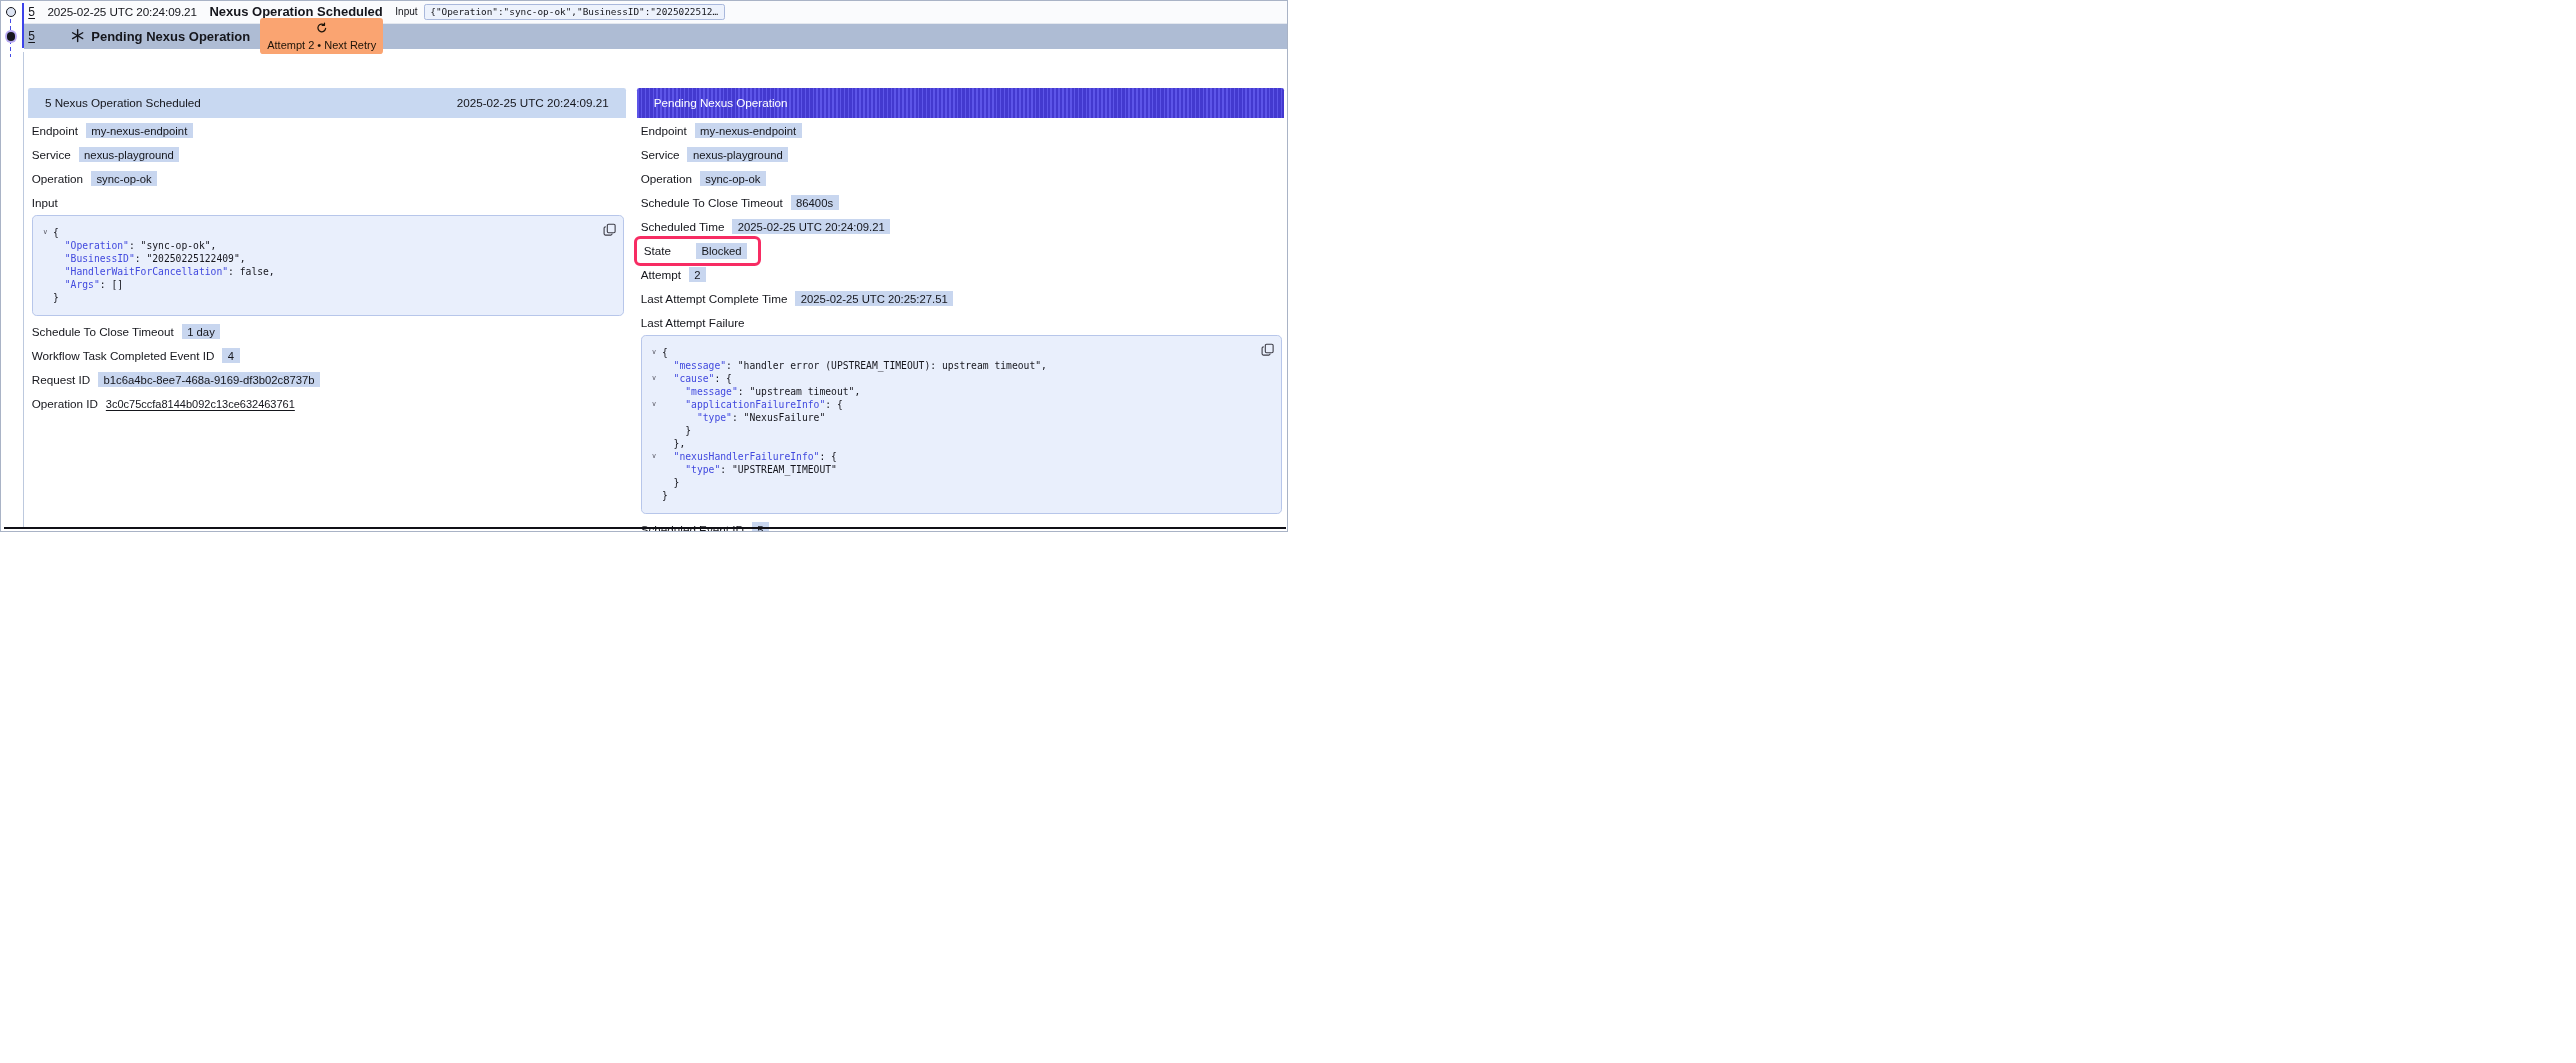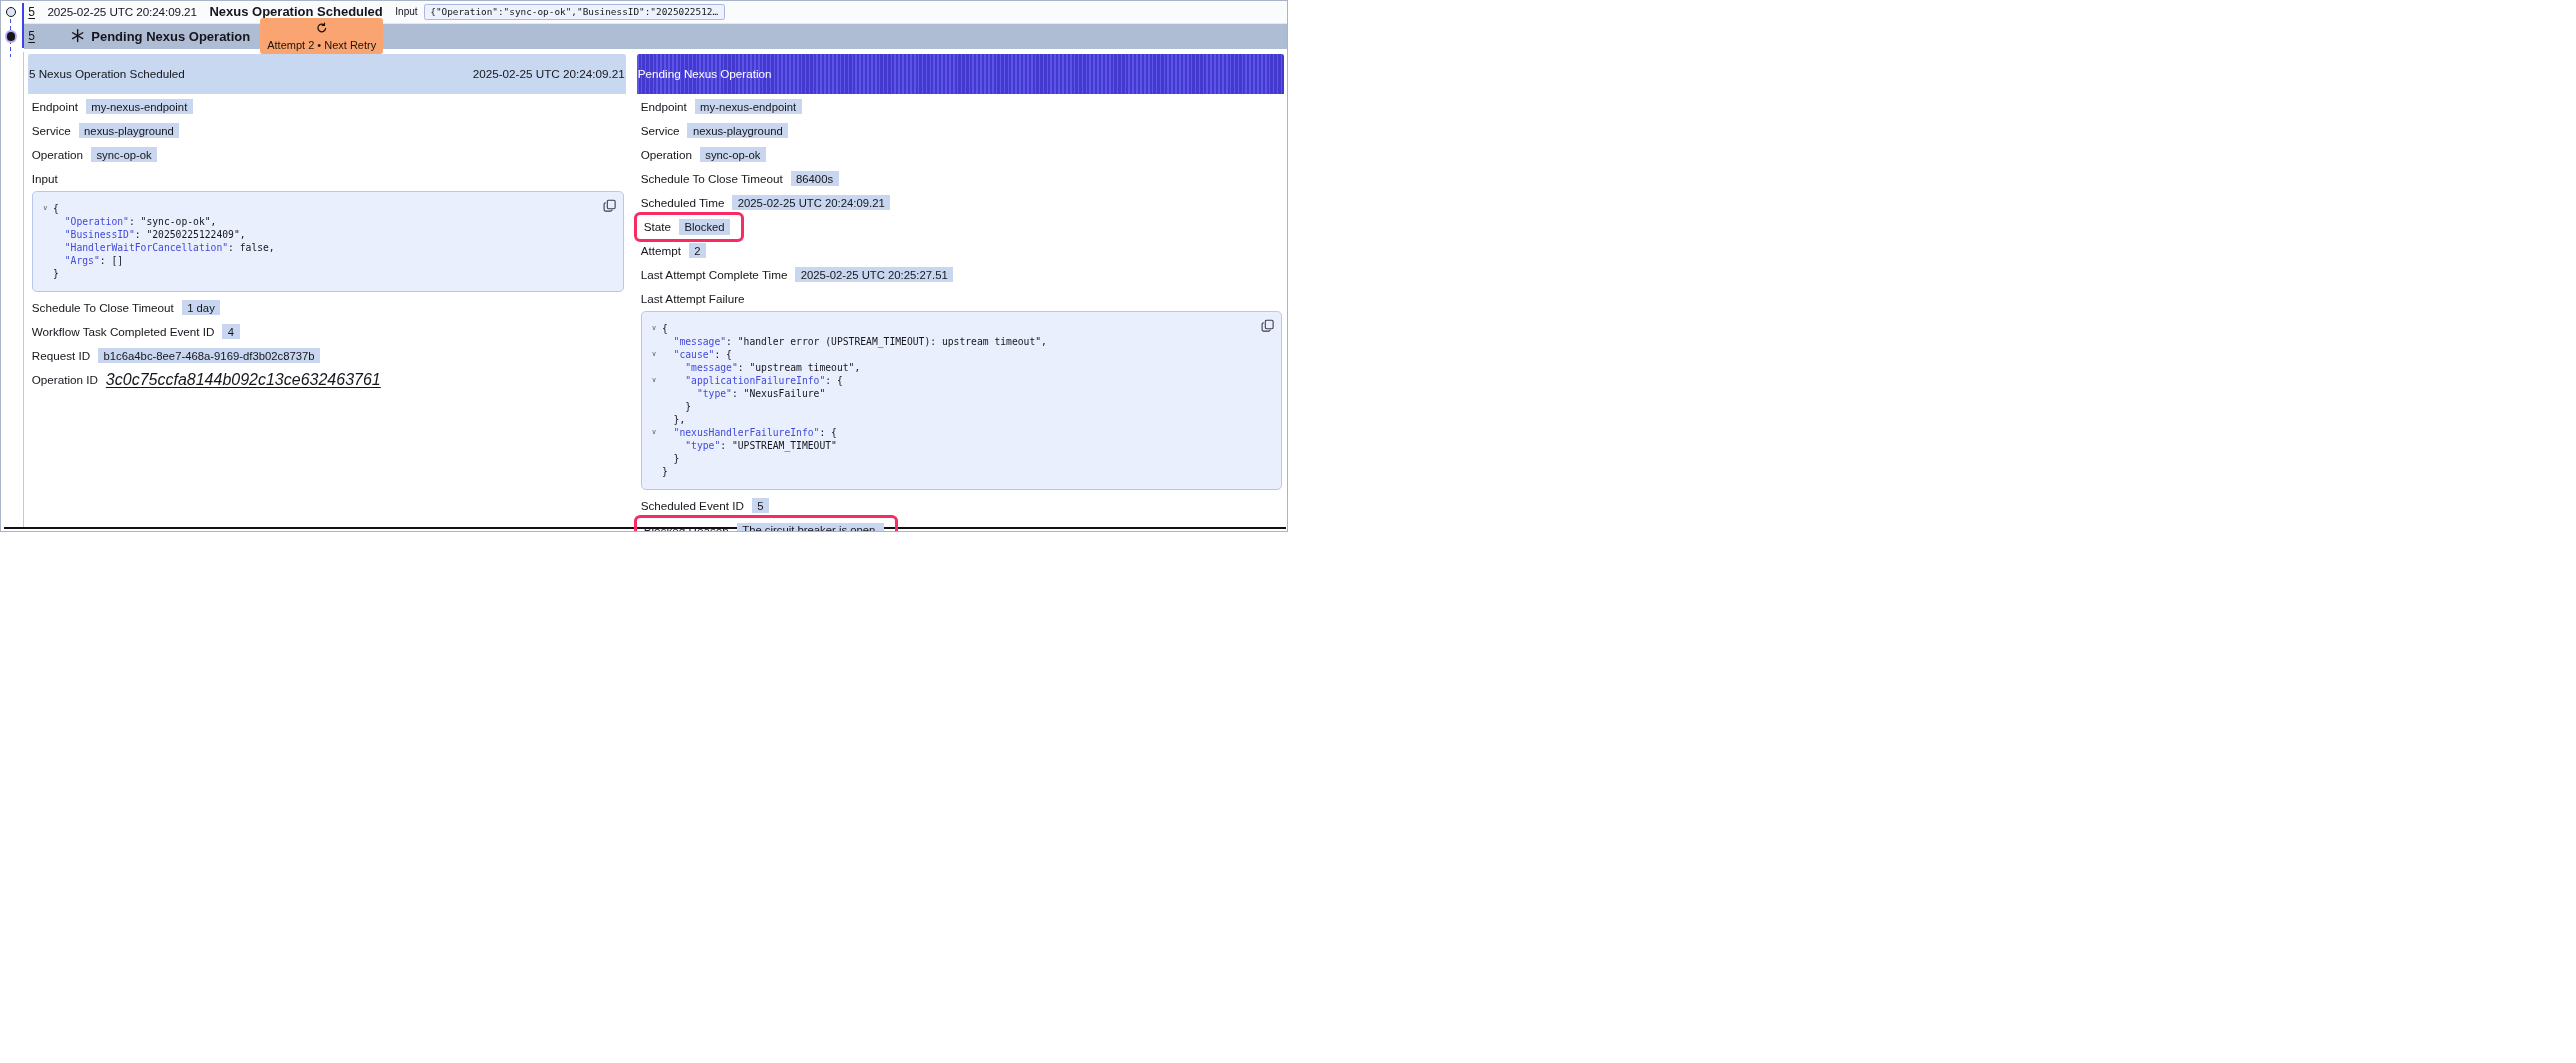--- a/index.html
+++ b/index.html
@@ -54,32 +54,32 @@
   .hrow.second .title{margin-right:10px;}
   .attempt-badge{display:inline-flex;align-items:center;gap:5.5px;
     background:var(--attempt-badge-bg);border-radius:3.1px;padding:3.1px 7px;
     font-size:11px;color:#1d1409;flex-direction:column;}
   
   .details{position:absolute;left:22px;top:51px;right:2.3px;bottom:3.1px;
     border-left:1.6px solid #bdc9de;display:flex;gap:11px;padding:1.6px 0.8px 0 3.9px;}
   .panel{min-width:0;}
   .panel-left{flex:0 0 47.6%;}
   .panel-right{flex:1;}
-  .panel-header{height:40px;display:flex;align-items:center;justify-content:space-between;
-    padding:0 1px;font-size:11.7px;border-radius:2.3px 2.3px 0 0;background:var(--panel-header-bg);}
+  .panel-header{height:30px;display:flex;align-items:center;justify-content:space-between;
+    padding:0 17px;font-size:11.7px;border-radius:2.3px 2.3px 0 0;background:var(--panel-header-bg);margin-top:34px;}
   .panel-header.pending{
     background:repeating-linear-gradient(90deg,var(--pending-stripe-light) 0 1.6px,var(--pending-stripe-dark) 1.6px 3.9px);
     color:#fff;}
   .fields{padding:5.5px 1.6px 0 3.9px;}
   .field{display:flex;align-items:center;height:15px;margin-bottom:9px;gap:7.8px;font-size:11.7px;}
   .badge{background:var(--badge-bg);border-radius:0;padding:1.6px 5.5px;font-size:11.3px;white-space:nowrap;}
-  .linkval{color:var(--ink);text-decoration:underline;text-underline-offset:2.3px;font-size:16px;font-style:italic;}
+  .linkval{color:var(--ink);text-decoration:underline;text-underline-offset:2.3px;font-size:11px;}
   .block-label{font-size:11.7px;height:15px;margin-bottom:4.7px;display:flex;align-items:center;}
   
-  .ann{display:inline-flex;align-items:center;gap:8px;
+  .ann{display:inline-flex;align-items:center;gap:25px;
     border:3.5px solid var(--annotation);border-radius:6.2px;
     padding:4.7px 11px 4.7px 7px;margin:-7.8px 0 -8.6px -7px;position:relative;z-index:6;background:transparent;}
   
   .codeblock{position:relative;background:var(--code-bg);border:0.8px solid var(--code-border);
     border-radius:4.7px;padding:10px 28px 11px 4.7px;margin:1.6px 0 8.6px;
     font-family:"DejaVu Sans Mono",monospace;font-size:9.7px;line-height:13px;color:#16161d;}
   .code-line{display:flex;}
   .code-gutter{flex:0 0 15.6px;text-align:center;color:#5a5a66;font-size:7px;line-height:13px;
     font-family:"DejaVu Sans",sans-serif;}
   .code-text{white-space:pre;}

